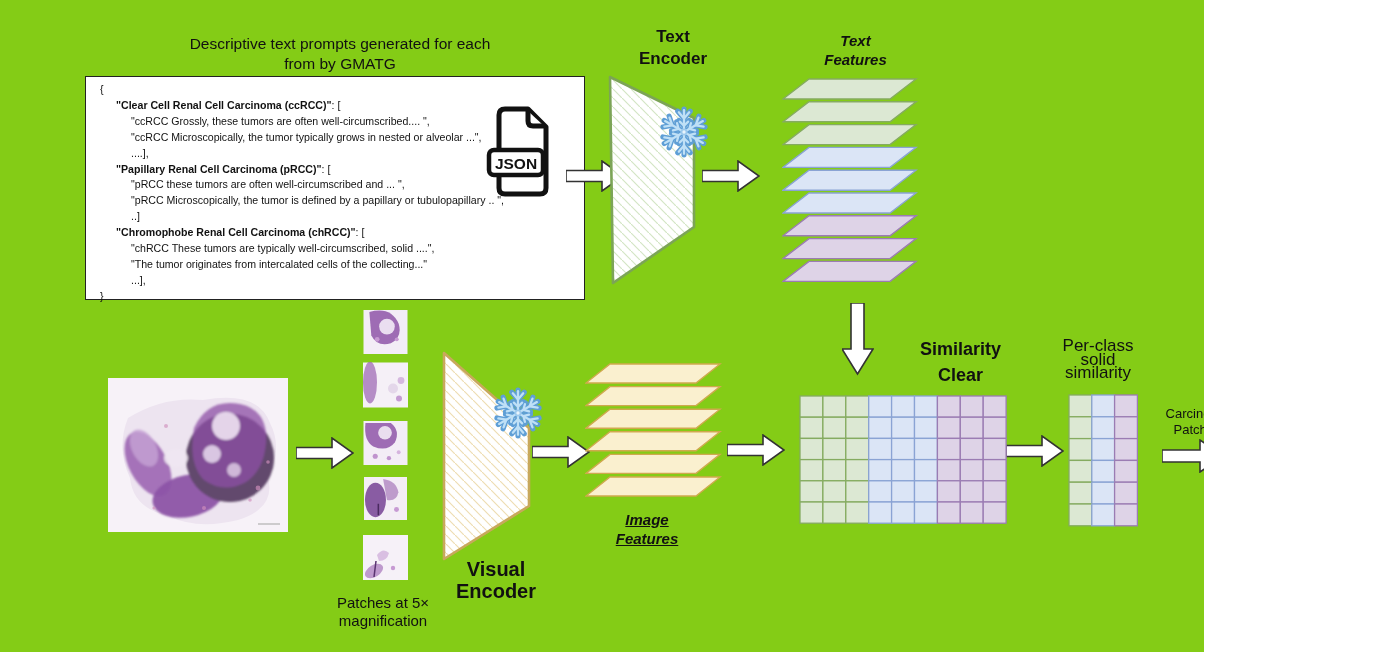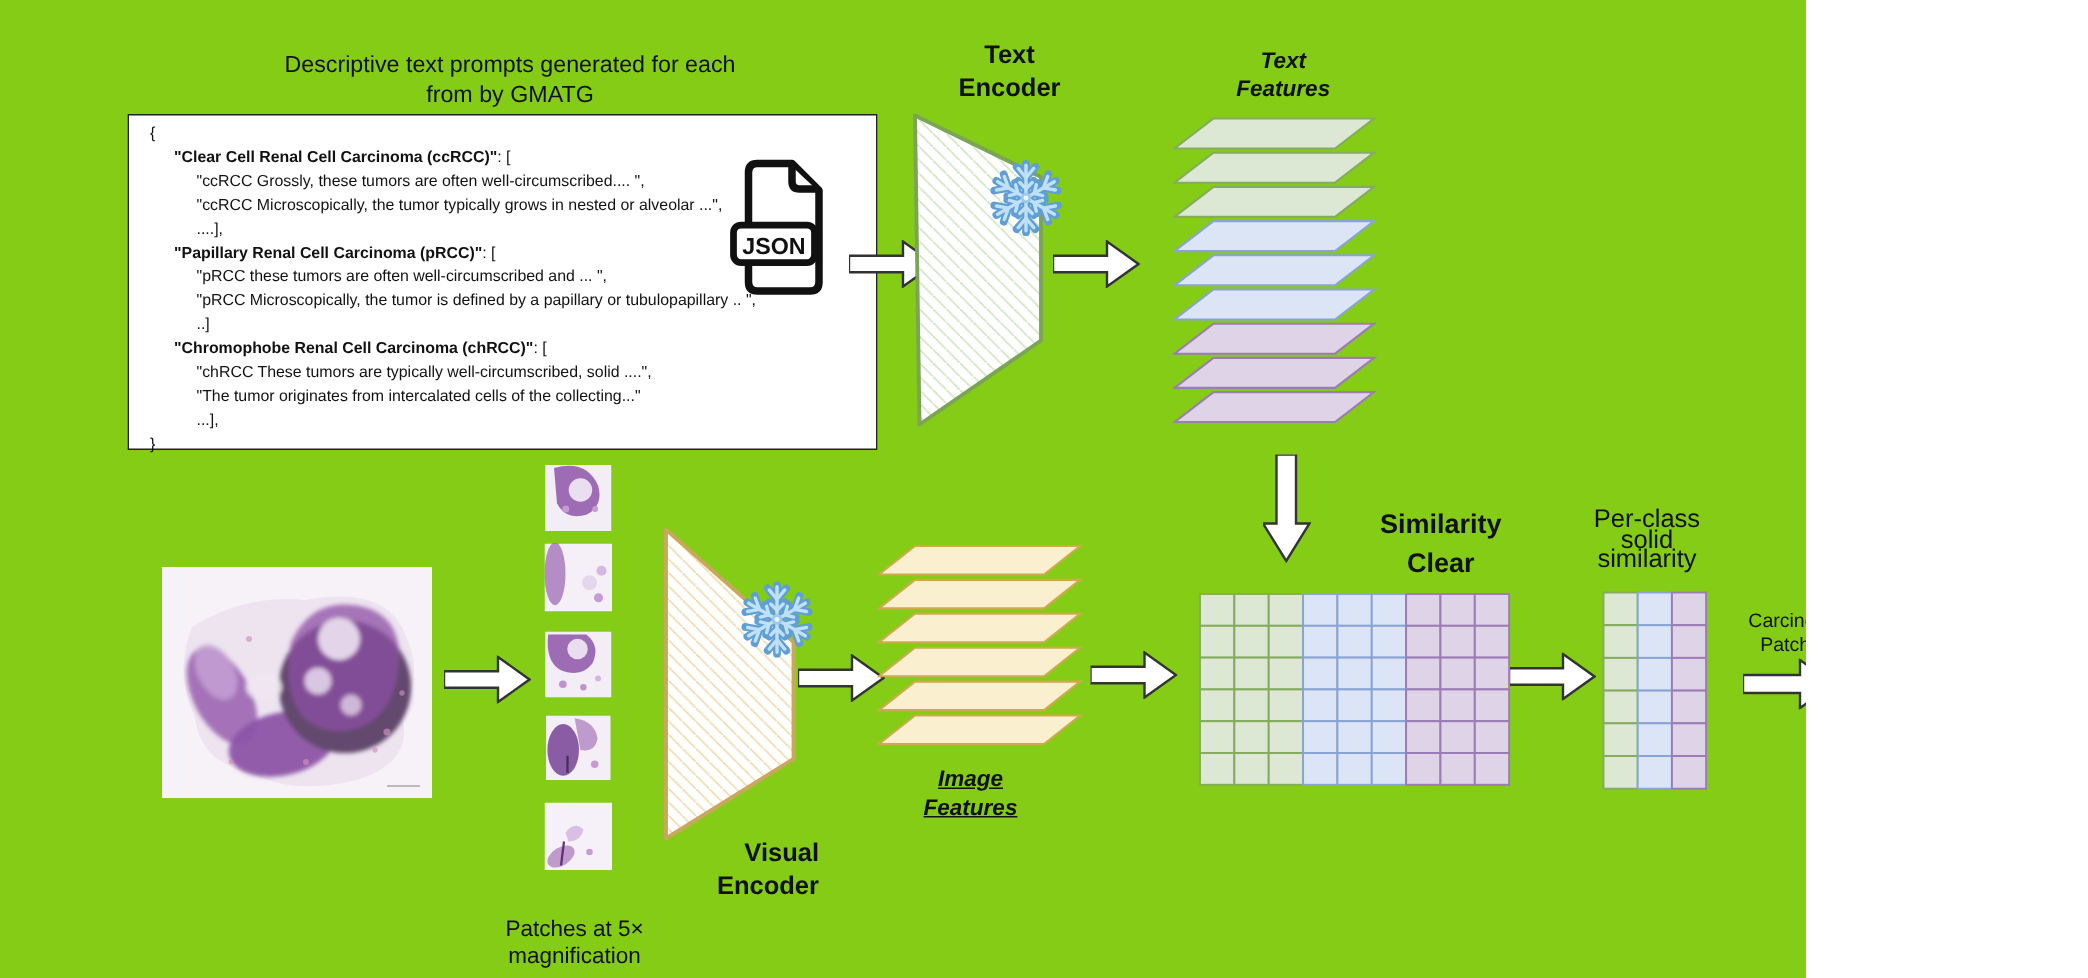--- a/index.html
+++ b/index.html
@@ -13,27 +13,27 @@
   .json-lines{position:absolute;left:14px;top:5px;right:6px;font-size:10.6px;line-height:15.9px;white-space:nowrap;}
   .json-line.ind0{padding-left:0;}
   .json-line.ind1{padding-left:16px;}
   .json-line.ind2{padding-left:31px;}
   .json-line b{font-weight:bold;}
   .json-icon{left:486px;top:105px;width:72px;height:94px;}
   
   .lbl{text-align:center;}
   .lbl-text-encoder{left:618px;top:26px;width:110px;font-weight:bold;font-size:17px;line-height:22px;}
   .lbl-text-features{left:808px;top:31px;width:95px;font-weight:bold;font-style:italic;font-size:15px;line-height:19px;}
-  .lbl-visual-encoder{left:446px;top:558px;width:100px;font-weight:bold;font-size:17px;line-height:22px;text-align:right;}
+  .lbl-visual-encoder{left:446px;top:558px;width:100px;font-weight:bold;font-size:20px;line-height:22px;}
   .lbl-image-features{left:602px;top:510px;width:90px;font-weight:bold;font-style:italic;font-size:15px;line-height:19px;text-decoration:underline;}
   .lbl-similarity{left:898px;top:336px;width:125px;font-weight:bold;font-size:18px;line-height:26px;}
   .lbl-per-class{left:1060px;top:339px;width:76px;font-size:17px;line-height:13.5px;}
   .lbl-attention{left:1158px;top:406px;width:78px;font-size:13px;line-height:16px;}
   .lbl-final-logits{left:1247px;top:387px;width:84px;font-weight:bold;font-size:19px;line-height:22px;}
-  .lbl-patches{left:320px;top:594px;width:126px;font-size:15px;line-height:17.5px;margin-top:17px;}
+  .lbl-patches{left:320px;top:594px;width:126px;font-size:15px;line-height:17.5px;}
   
   .text-encoder-shape{left:604px;top:71px;}
   .visual-encoder-shape{left:437px;top:346px;}
   .snow1{left:656px;top:104px;}
   .snow2{left:490px;top:385px;}
   .text-features-stack{left:782px;top:78px;}
   .image-features-stack{left:585px;top:363px;}
   .similarity-grid{left:799px;top:395px;}
   .per-class-grid{left:1068px;top:394px;}
   .final-logits-row{left:1262px;top:450px;}

